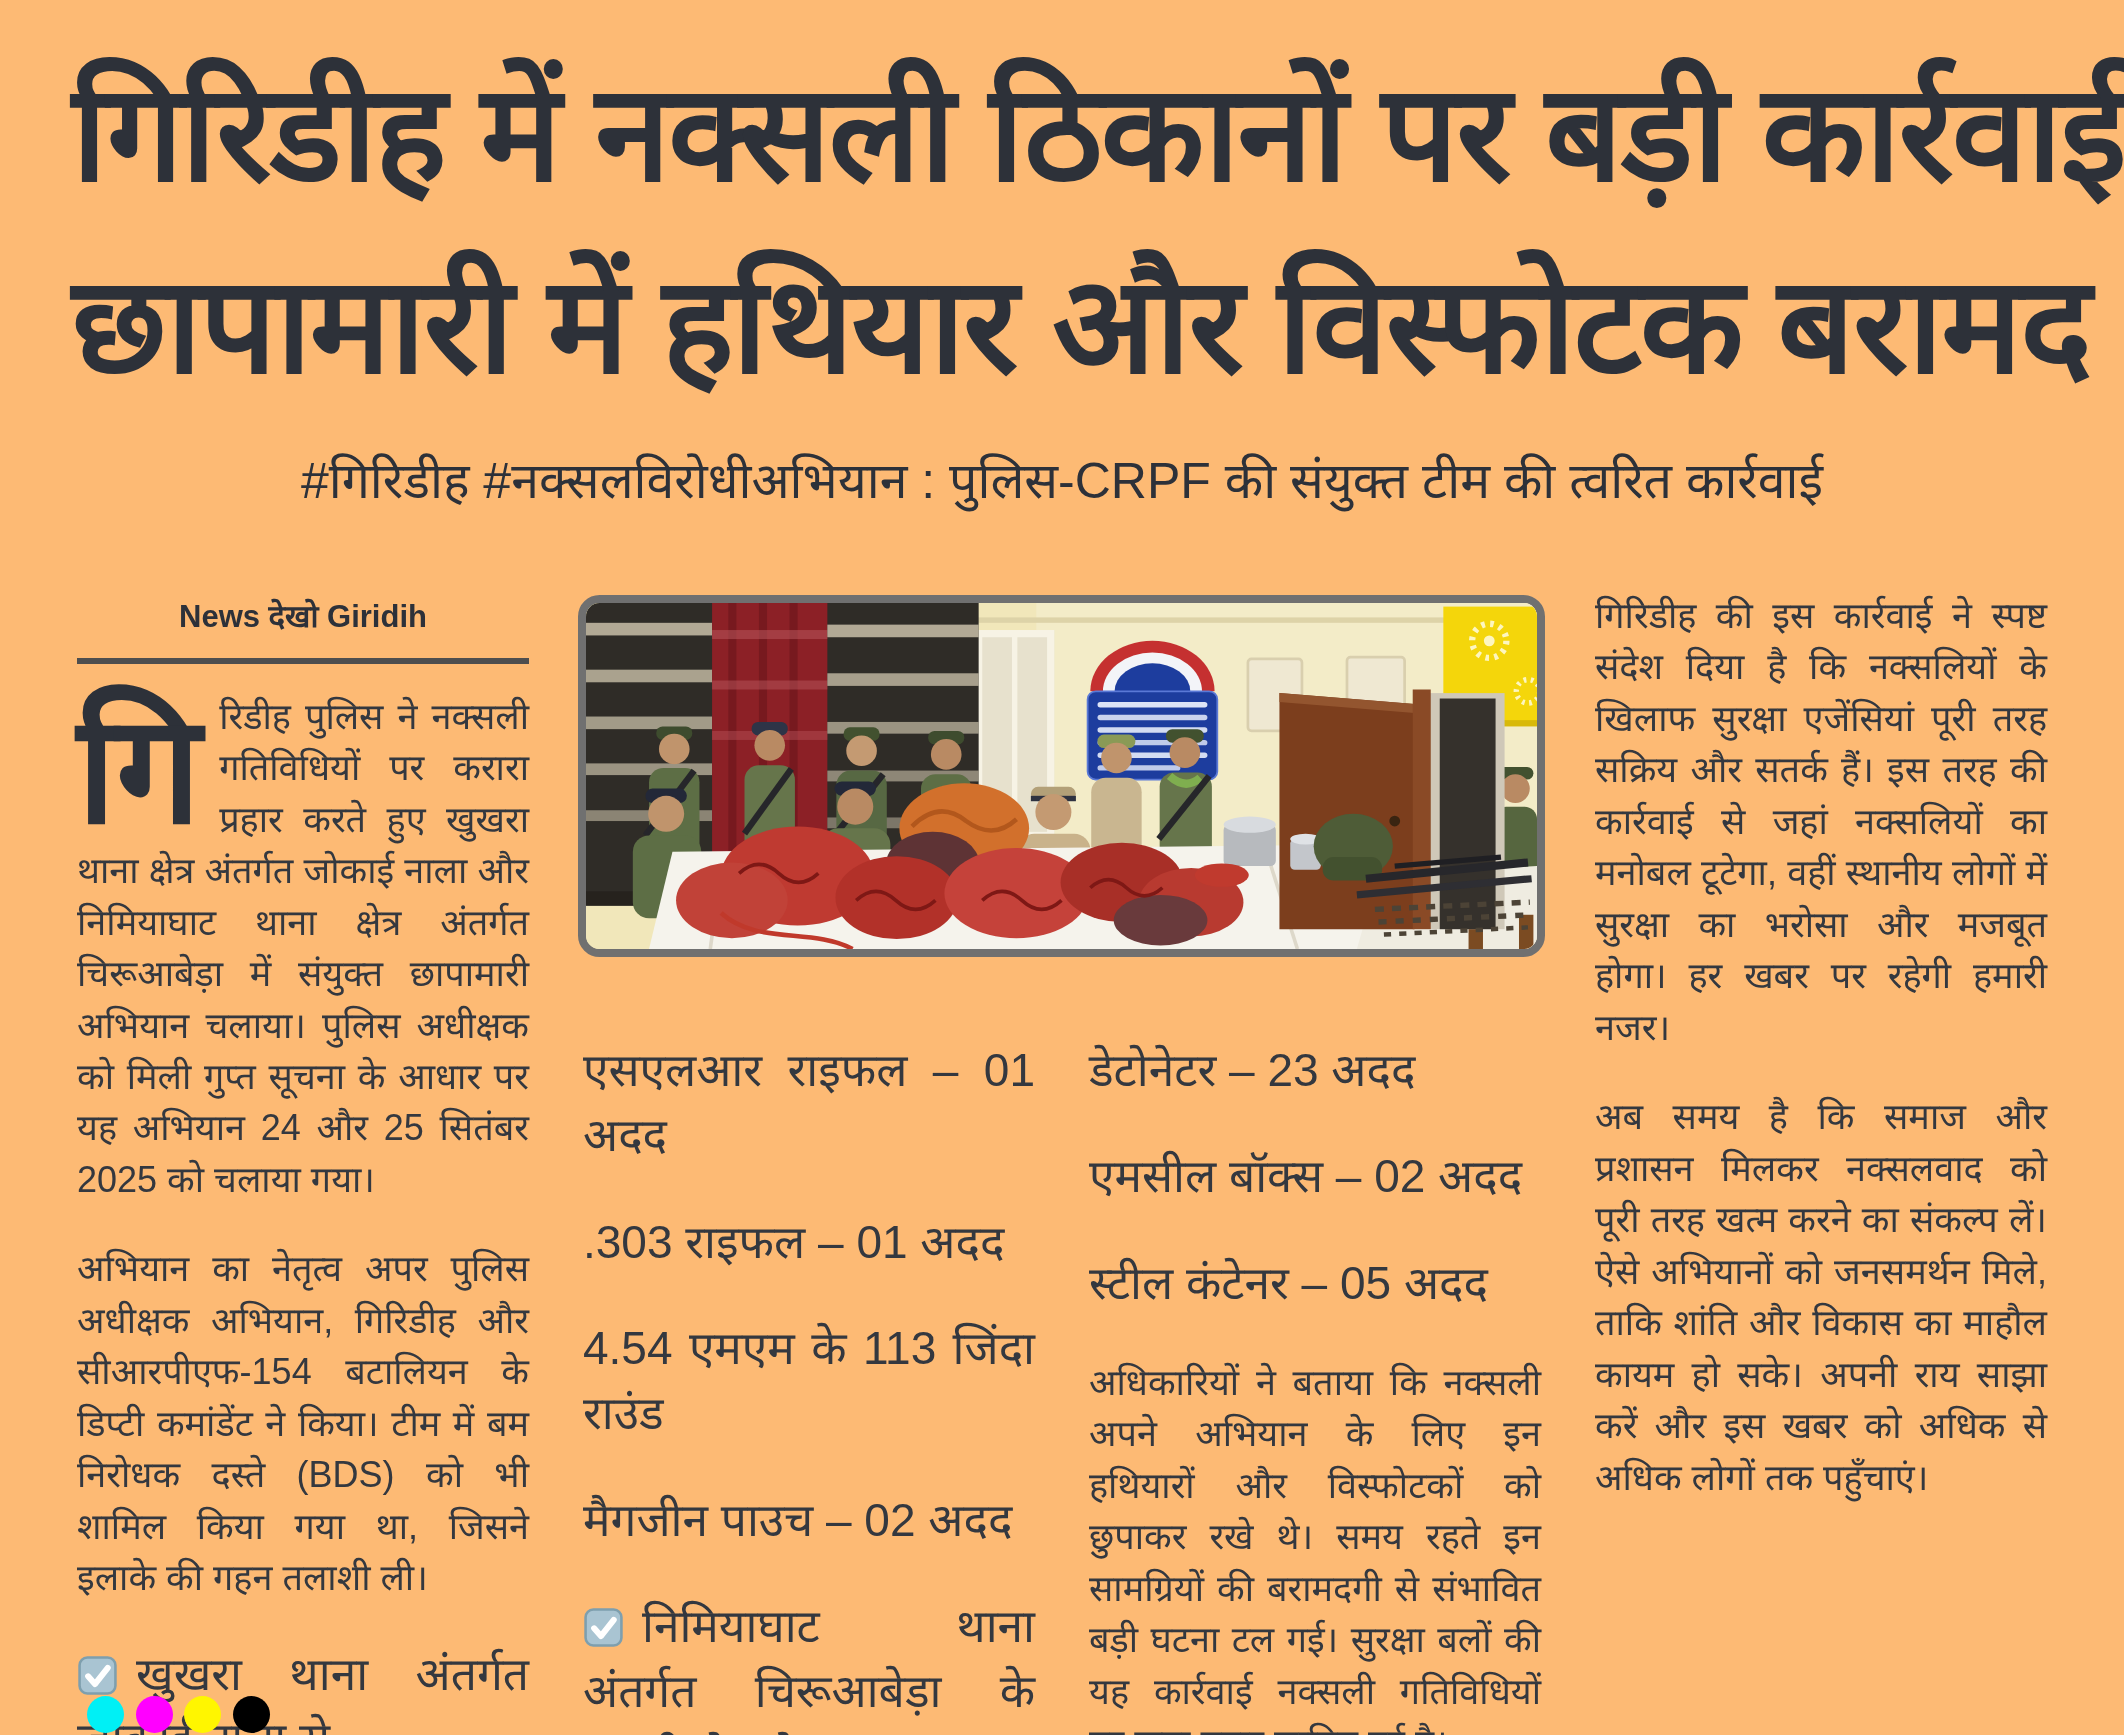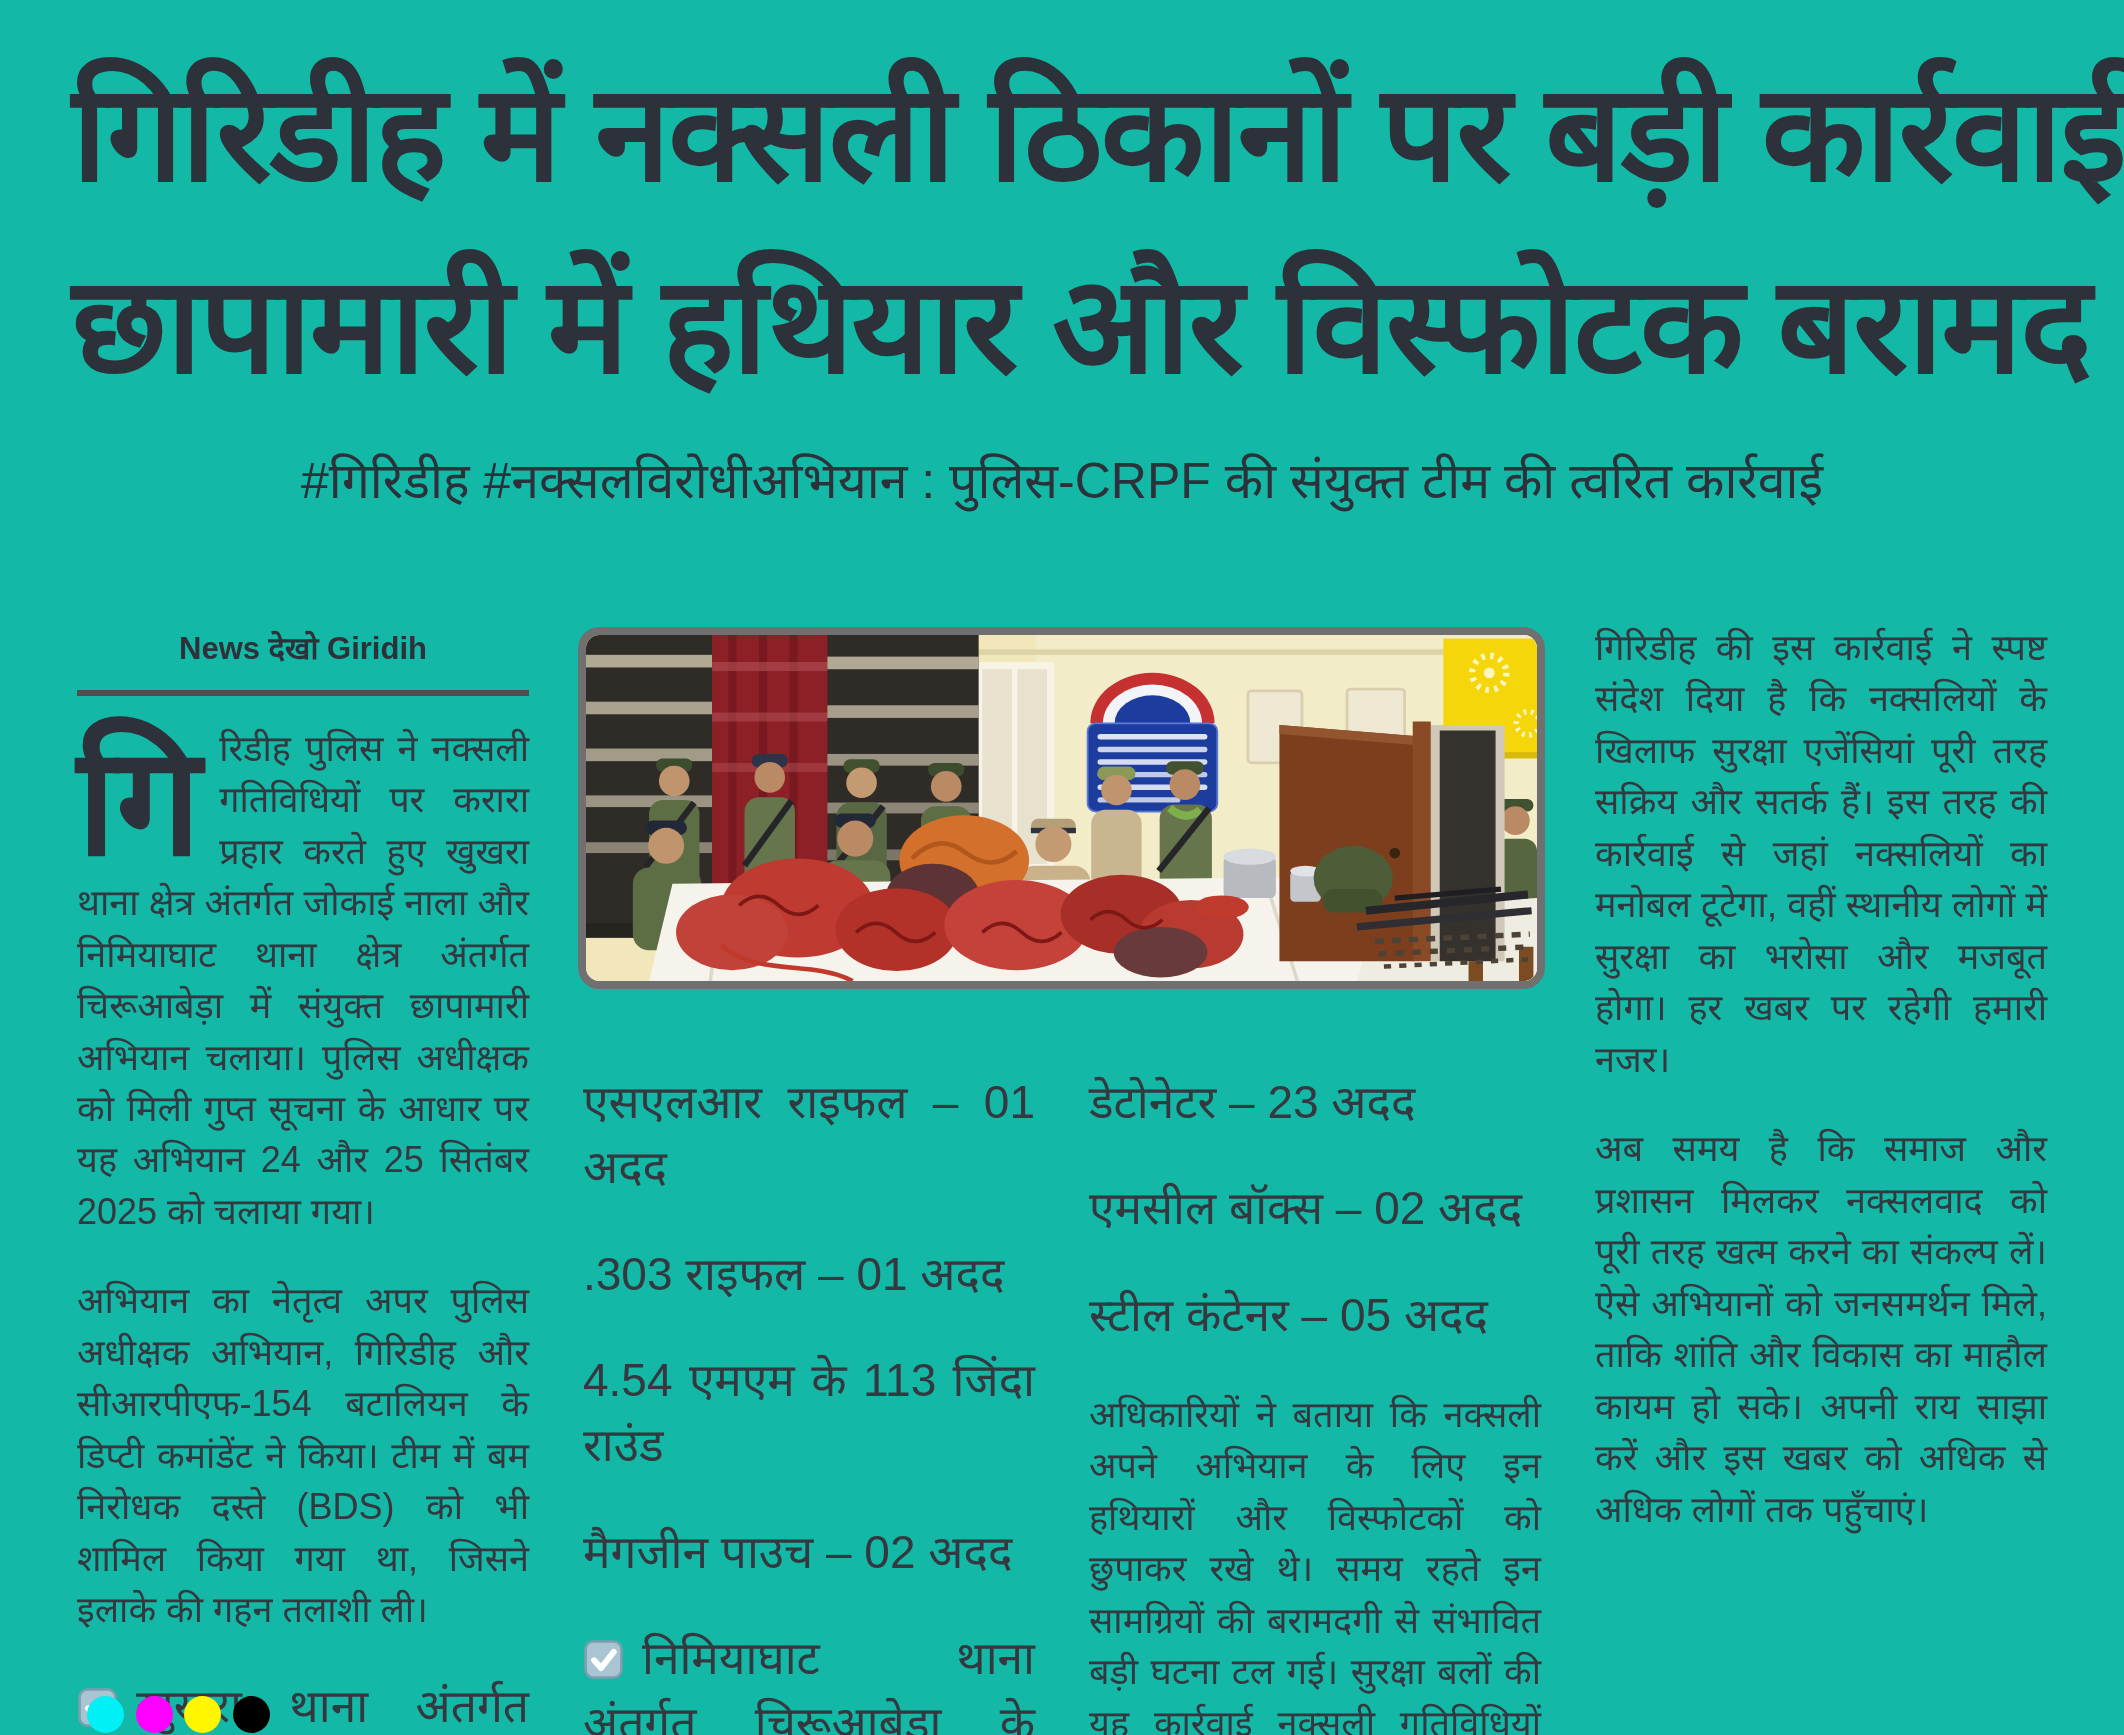--- a/index.html
+++ b/index.html
@@ -1,36 +1,36 @@
 <!DOCTYPE html>
 <html style="font-size:14.4px"><head>
 <meta charset="utf-8">
 <style>
   html,body{margin:0;padding:0;background:#ffffff;}
   .page{
     position:relative;
     width:2124px;height:1735px;
-    background:#14b8a6;
+    background:#fdba74;
     font-family:"Liberation Sans","DejaVu Sans",sans-serif;
     color:#34383f;
     overflow:hidden;
   }
   
   .masthead{position:absolute;top:38px;left:72px;right:72px;text-align:center;}
   .headline{
     font-size:135px;font-weight:900;line-height:1.42;
     color:#2d3139;letter-spacing:-1.8px;white-space:nowrap;
   }
   .subheadline{
     margin-top:23.4px;font-size:50px;font-weight:400;color:#2d3139;white-space:nowrap;
   }
   
   .content{
     position:absolute;left:77px;right:77px;top:590px;bottom:0;
-    display:grid;grid-template-columns:repeat(4,1fr);column-gap:54px;margin-top:32px;
+    display:grid;grid-template-columns:repeat(4,1fr);column-gap:54px;
   }
   .col{font-size:36px;line-height:1.43;text-align:justify;color:#34383f;}
   .below-photo{padding-top:448px;}
   .brand-label{text-align:center;font-size:31px;font-weight:700;color:#2d3139;margin:5.4px 0 0;}
   hr.col-rule{border:none;border-top:6.3px solid #4e4e4e;margin:18px 0 27px;}
   .para{margin:0 0 38px;}
   .dropcap{
     float:left;font-size:151px;line-height:.78;font-weight:700;
     padding:20px 18px 0 0;color:#2d3139;
   }

